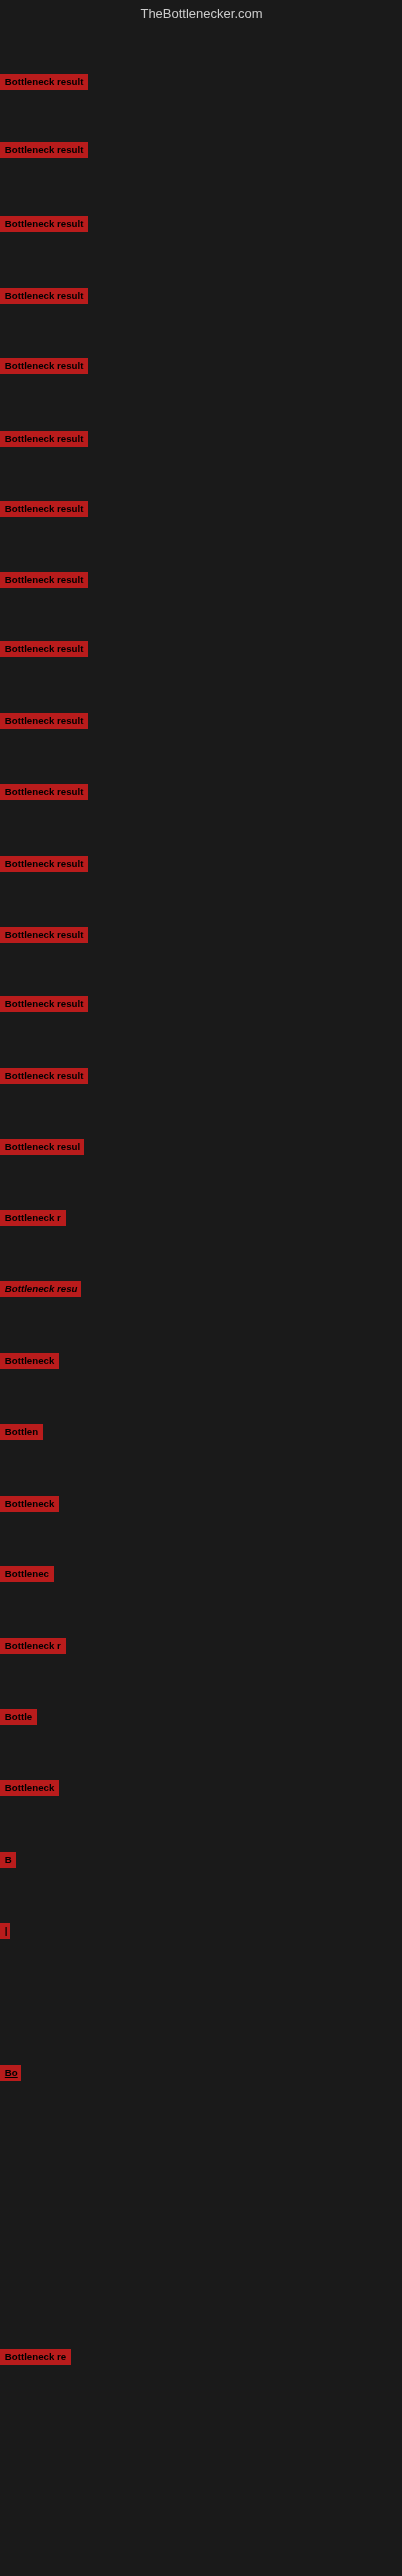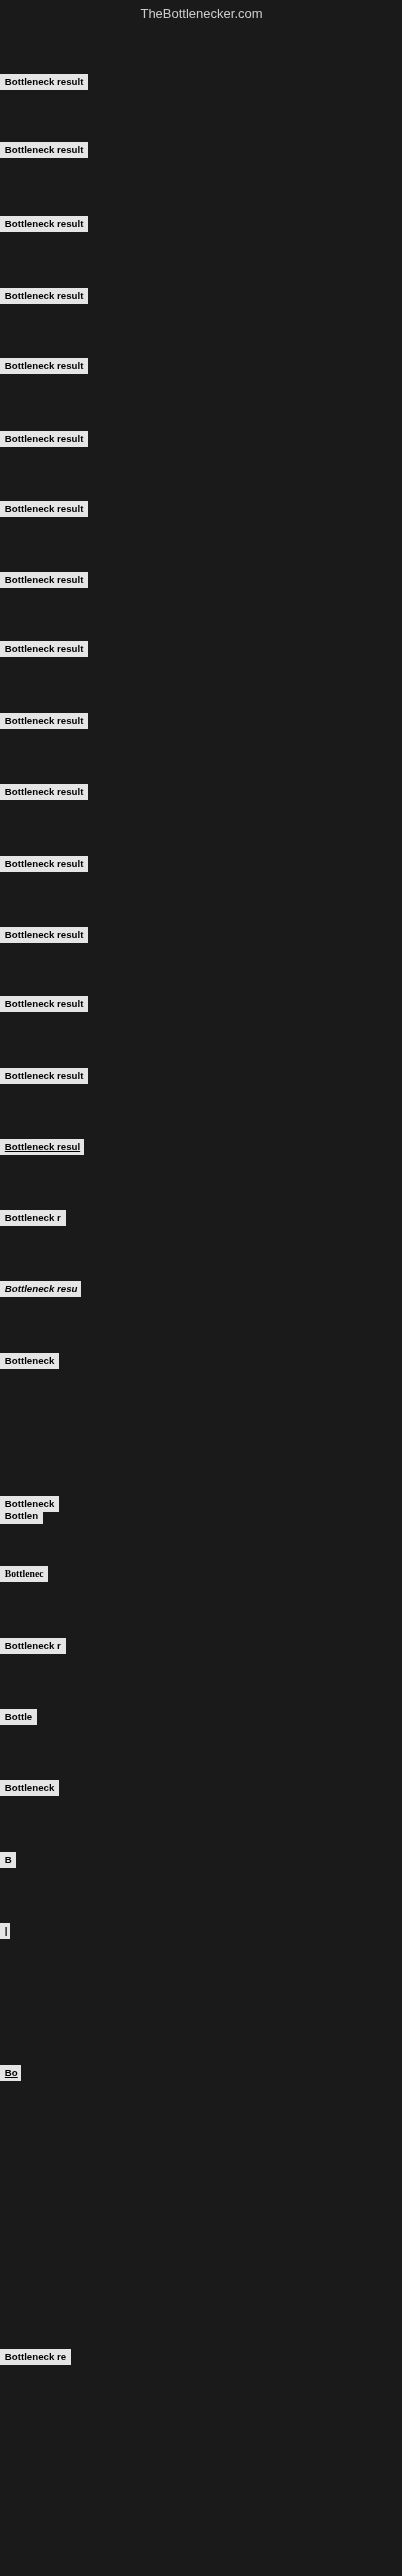--- a/index.html
+++ b/index.html
@@ -19,21 +19,21 @@
       color: #cccccc;
       font-size: 13px;
       padding: 6.4px 0;
       font-weight: normal;
     }
     .bottleneck-item {
       position: absolute;
       left: 0;
     }
     .bottleneck-badge {
-      background-color: #e5e5e5;
+      background-color: #b91c1c;
       color: #000;
       font-size: 9.7px;
       font-weight: bold;
       padding: 2.4px 4.8px;
       display: inline-block;
       white-space: nowrap;
       overflow: hidden;
     }
   </style>
 </head>
@@ -50,27 +50,27 @@
     <div class="bottleneck-item" style="top: 403px; left: 0px;"><span class="bottleneck-badge" style="max-width: 103px;">Bottleneck result</span></div>
     <div class="bottleneck-item" style="top: 473px; left: 0px;"><span class="bottleneck-badge" style="max-width: 101px;">Bottleneck result</span></div>
     <div class="bottleneck-item" style="top: 544px; left: 0px;"><span class="bottleneck-badge" style="max-width: 102px;">Bottleneck result</span></div>
     <div class="bottleneck-item" style="top: 613px; left: 0px;"><span class="bottleneck-badge" style="max-width: 100px;">Bottleneck result</span></div>
     <div class="bottleneck-item" style="top: 685px; left: 0px;"><span class="bottleneck-badge" style="max-width: 98px;">Bottleneck result</span></div>
     <div class="bottleneck-item" style="top: 756px; left: 0px;"><span class="bottleneck-badge" style="max-width: 97px;">Bottleneck result</span></div>
     <div class="bottleneck-item" style="top: 828px; left: 0px;"><span class="bottleneck-badge" style="max-width: 94px;">Bottleneck result</span></div>
     <div class="bottleneck-item" style="top: 899px; left: 0px;"><span class="bottleneck-badge" style="max-width: 93px;">Bottleneck result</span></div>
     <div class="bottleneck-item" style="top: 968px; left: 0px;"><span class="bottleneck-badge" style="max-width: 91px;">Bottleneck result</span></div>
     <div class="bottleneck-item" style="top: 1040px; left: 0px;"><span class="bottleneck-badge" style="max-width: 89px;">Bottleneck result</span></div>
-    <div class="bottleneck-item" style="top: 1111px; left: 0px;"><span class="bottleneck-badge" style="max-width: 84px; text-decoration: underline;">Bottleneck resul</span></div>
+    <div class="bottleneck-item" style="top: 1111px; left: 0px;"><span class="bottleneck-badge" style="max-width: 84px;">Bottleneck resul</span></div>
     <div class="bottleneck-item" style="top: 1182px; left: 0px;"><span class="bottleneck-badge" style="max-width: 71px;">Bottleneck r</span></div>
     <div class="bottleneck-item" style="top: 1253px; left: 0px;"><span class="bottleneck-badge" style="max-width: 81px; font-style: italic;">Bottleneck resu</span></div>
     <div class="bottleneck-item" style="top: 1325px; left: 0px;"><span class="bottleneck-badge" style="max-width: 63px;">Bottleneck</span></div>
-    <div class="bottleneck-item" style="top: 1480px; left: 0px;"><span class="bottleneck-badge" style="max-width: 48px;">Bottlen</span></div>
+    <div class="bottleneck-item" style="top: 1396px; left: 0px;"><span class="bottleneck-badge" style="max-width: 48px;">Bottlen</span></div>
     <div class="bottleneck-item" style="top: 1468px; left: 0px;"><span class="bottleneck-badge" style="max-width: 63px;">Bottleneck</span></div>
-    <div class="bottleneck-item" style="top: 1538px; left: 0px;"><span class="bottleneck-badge" style="max-width: 58px; font-family: Liberation Serif, serif;">Bottlenec</span></div>
+    <div class="bottleneck-item" style="top: 1538px; left: 0px;"><span class="bottleneck-badge" style="max-width: 58px;">Bottlenec</span></div>
     <div class="bottleneck-item" style="top: 1610px; left: 0px;"><span class="bottleneck-badge" style="max-width: 71px;">Bottleneck r</span></div>
     <div class="bottleneck-item" style="top: 1681px; left: 0px;"><span class="bottleneck-badge" style="max-width: 42px;">Bottle</span></div>
     <div class="bottleneck-item" style="top: 1752px; left: 0px;"><span class="bottleneck-badge" style="max-width: 63px;">Bottleneck</span></div>
     <div class="bottleneck-item" style="top: 1824px; left: 0px;"><span class="bottleneck-badge" style="max-width: 16px;">B</span></div>
     <div class="bottleneck-item" style="top: 1895px; left: 0px;"><span class="bottleneck-badge" style="max-width: 8px;">|</span></div>
     <div class="bottleneck-item" style="top: 2037px; left: 0px;"><span class="bottleneck-badge" style="max-width: 21px; text-decoration: underline;">Bo</span></div>
     <div class="bottleneck-item" style="top: 2321px; left: 0px;"><span class="bottleneck-badge" style="max-width: 77px;">Bottleneck re</span></div>
   </div>
 
 

